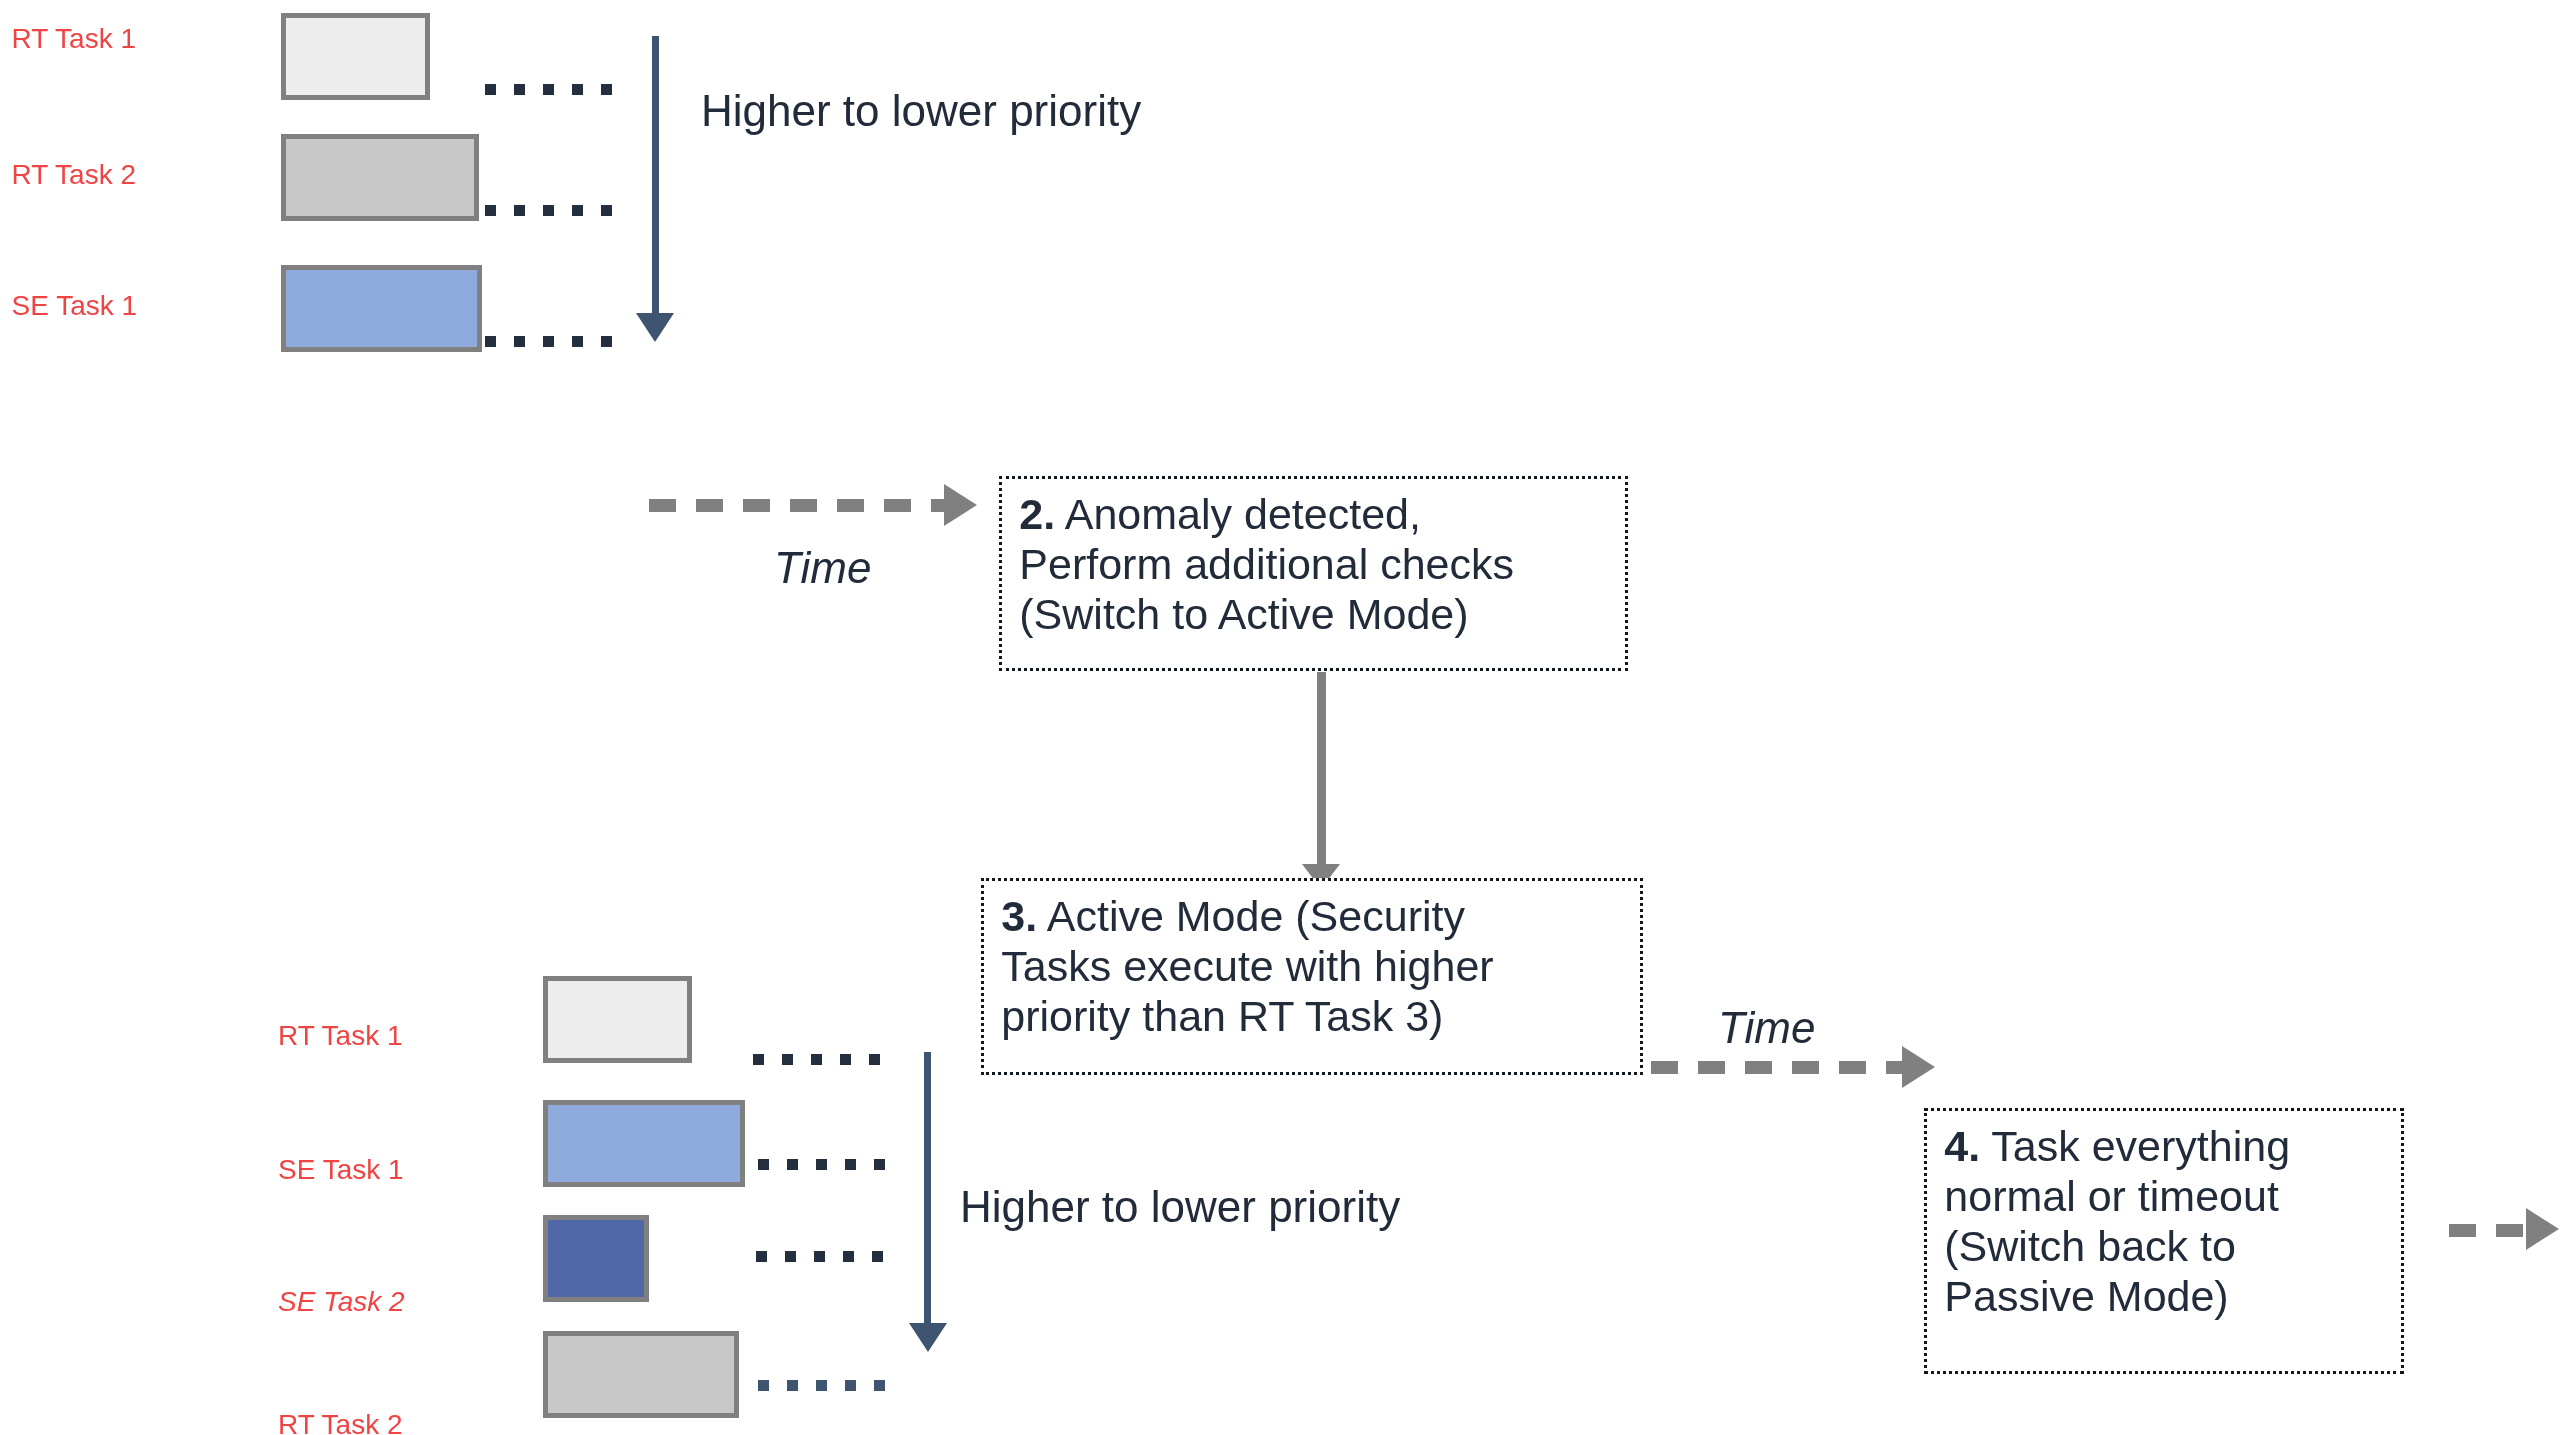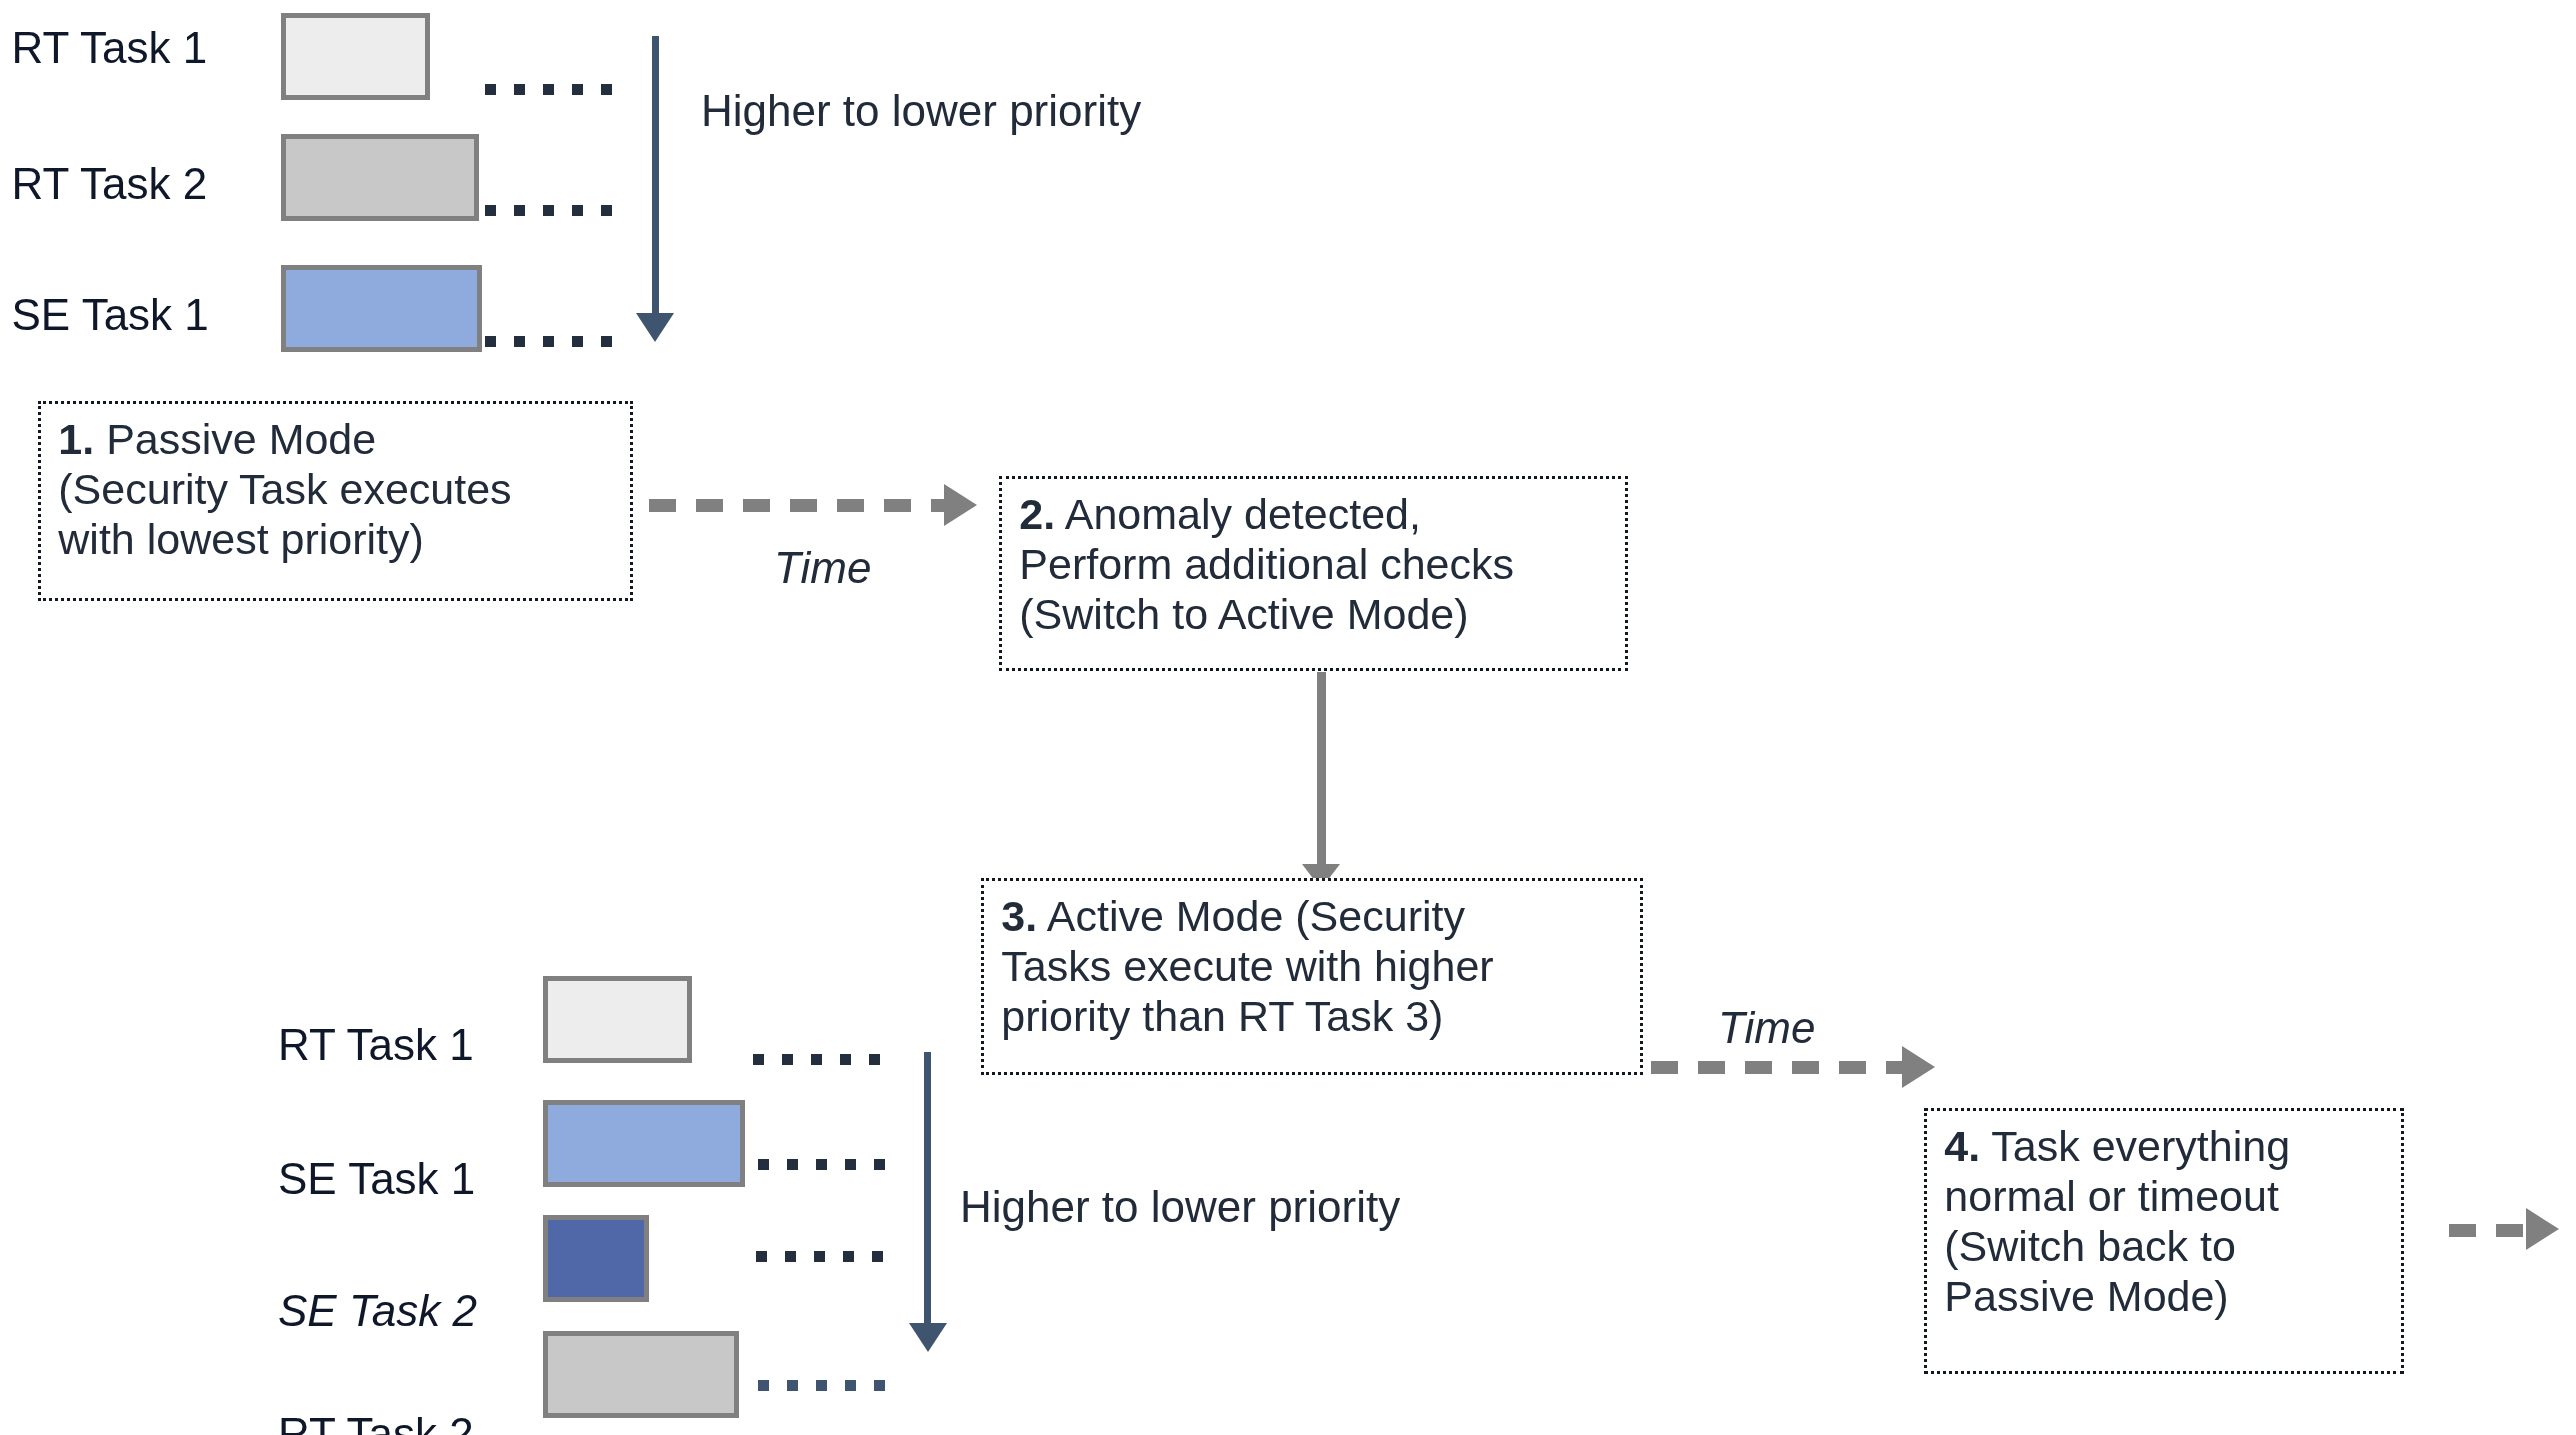--- a/index.html
+++ b/index.html
@@ -18,23 +18,23 @@
   .canvas {
     position: absolute;
     left: 0; top: 0;
     width: 2576px;
     height: 1436px;
   }
   .abs { position: absolute; }
 
   
   .label {
-    font-size: 44px;
+    font-size: 28px;
     line-height: 1.12;
-    color: #0f172a;
+    color: #ef4444;
     white-space: nowrap;
     letter-spacing: 0px;
     text-align: right;
   }
   .note {
     font-size: 42px;
     line-height: 1.15;
     color: #222b3a;
     white-space: nowrap;
   }
@@ -133,25 +133,20 @@
   <div class="abs label" style="left:11.5px; top:290px;">SE Task 1</div>
   <div class="abs bar bar-blue" style="left:281px; top:265px; width:201px; height:87px;"></div>
   <div class="abs dots" style="left:485px; top:336px; width:130px;"></div>
 
   <div class="v-arrow-shaft navy" style="left:652px; top:36px; height:278px;"></div>
   <div class="v-arrow-head navy-head" style="left:636px; top:313px;"></div>
 
   <div class="abs priority-text" style="left:701px; top:86px;">Higher to lower priority</div>
 
 
-  <div class="abs step-box" style="left:38px; top:401px; width:595px; height:200px;">
-    <div class="step-text"><b>1.</b> <span>Passive Mode
-(Security Task executes
-with lowest priority)</span></div>
-  </div>
 
   <div class="h-dash" style="left:649px; top:499px; width:298px;"></div>
   <div class="h-dash-head" style="left:944px; top:484px;"></div>
   <div class="abs time-text" style="left:774px; top:543px;">Time</div>
 
   <div class="abs step-box" style="left:999px; top:476px; width:629px; height:195px;">
     <div class="step-text"><b>2.</b> <span>Anomaly detected,
 Perform additional checks
 (Switch to Active Mode)</span></div>
   </div>

